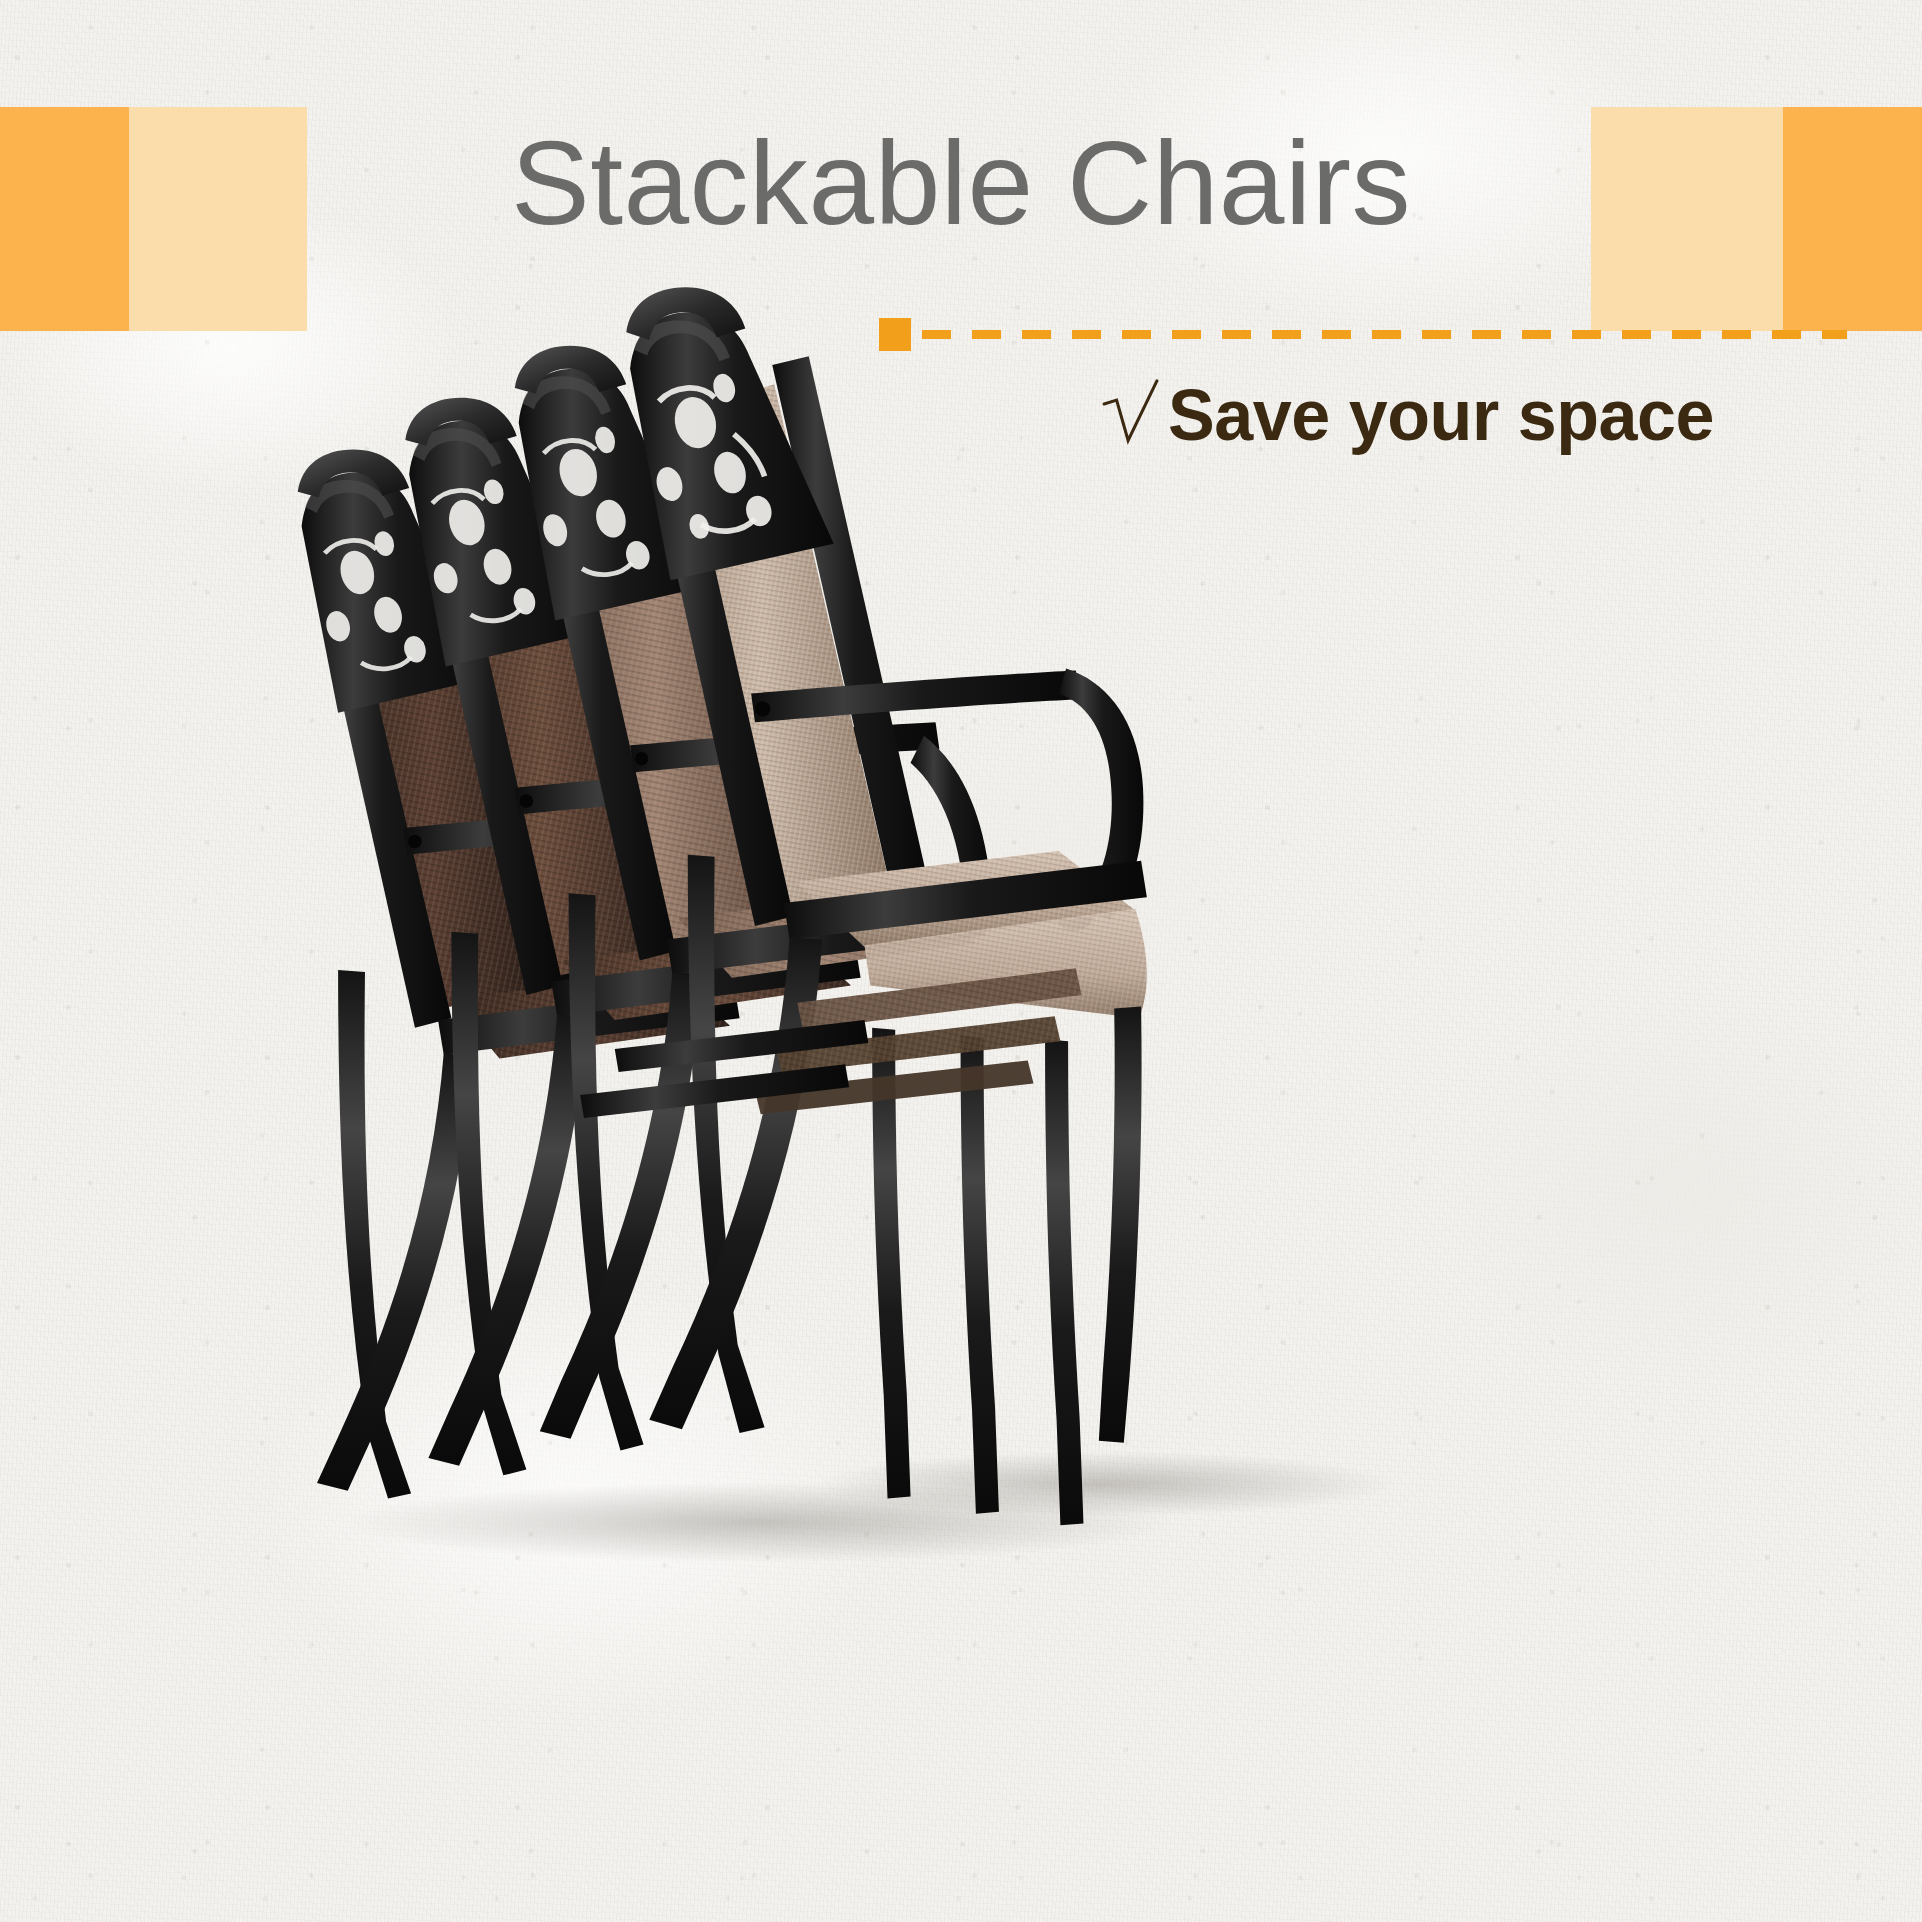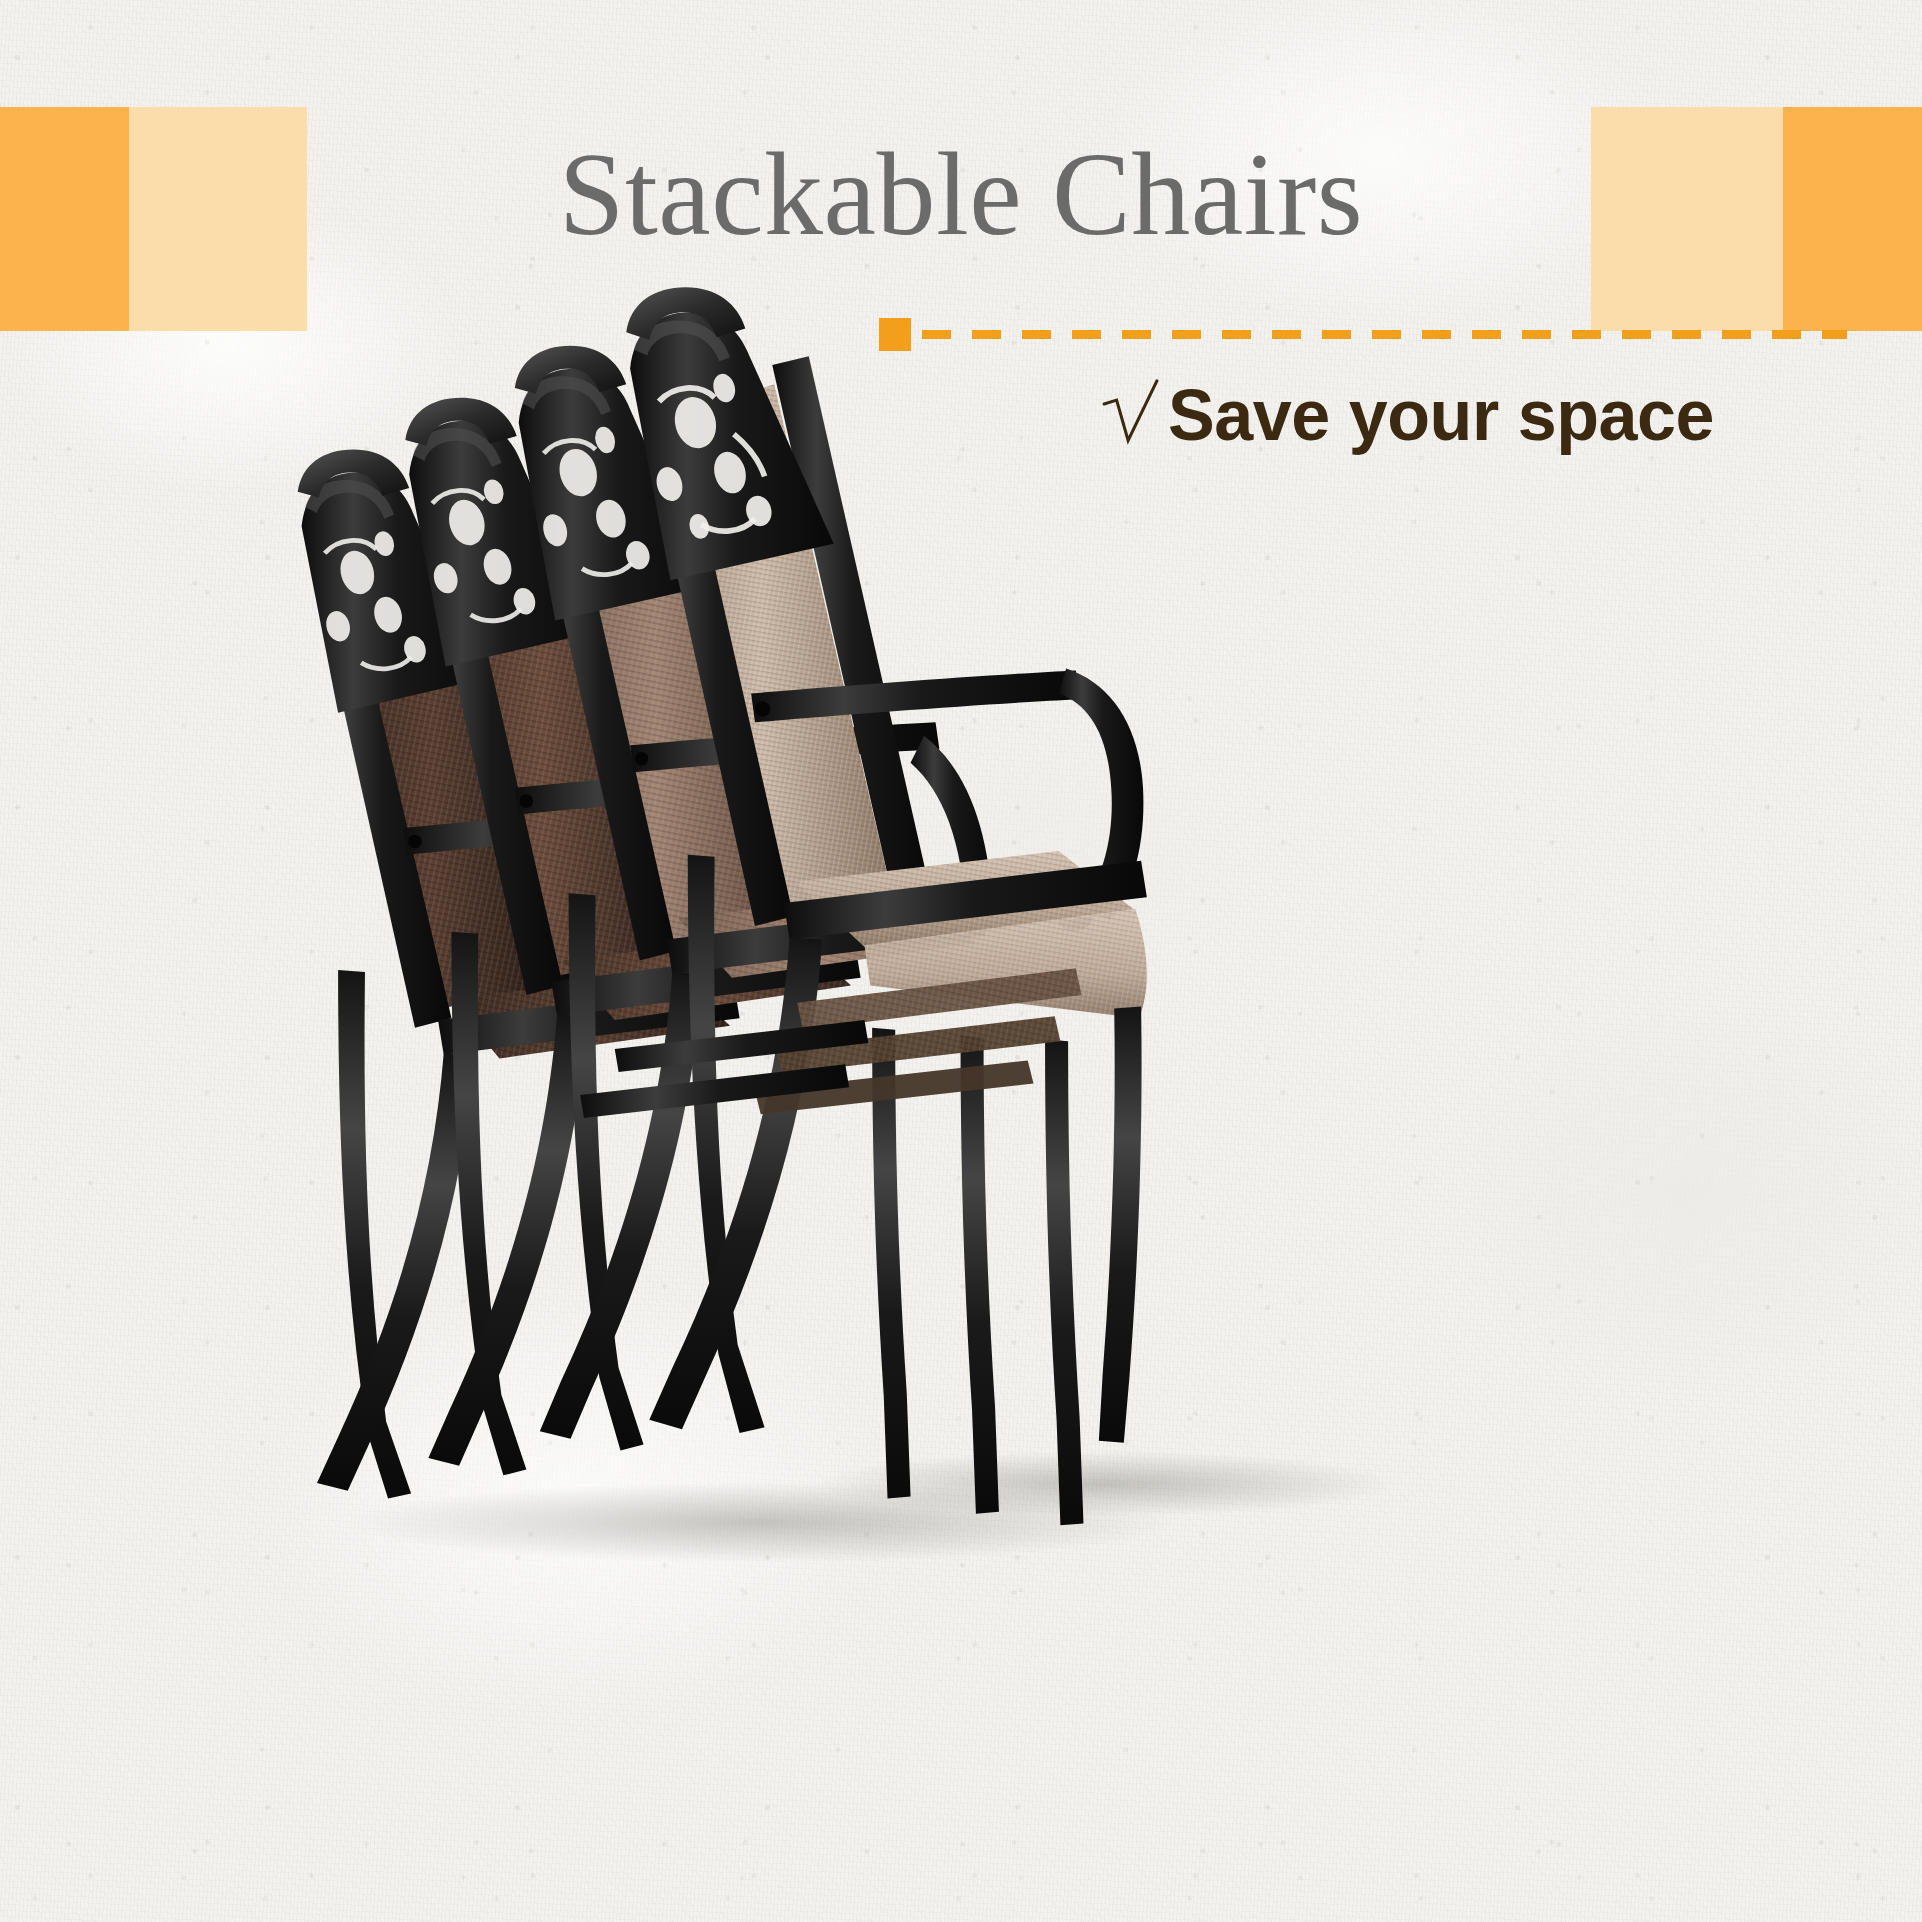--- a/index.html
+++ b/index.html
@@ -44,23 +44,23 @@
   #corner-right { right:0;  top:107px; width:331px; }
   .blk-solid { background:#fcb34e; }
   .blk-pale  { background:#fbddab; }
   #corner-left  .blk-solid { width:42%; }
   #corner-left  .blk-pale  { width:58%; }
   #corner-right .blk-pale  { width:58%; }
   #corner-right .blk-solid { width:42%; }
 
   
   #headline {
-    position:absolute; left:0; right:0; top:136px;
+    position:absolute; left:0; right:0; top:124px;
     text-align:center;
-    font-family:Liberation Serif, serif;
+    font-family:Liberation Sans, sans-serif;
     font-size:118px;
     font-weight:300;
     letter-spacing:0.5px;
     color:#6b6b6a;
     line-height:1;
     white-space:nowrap;
   }
 
   
   #rule-row {

